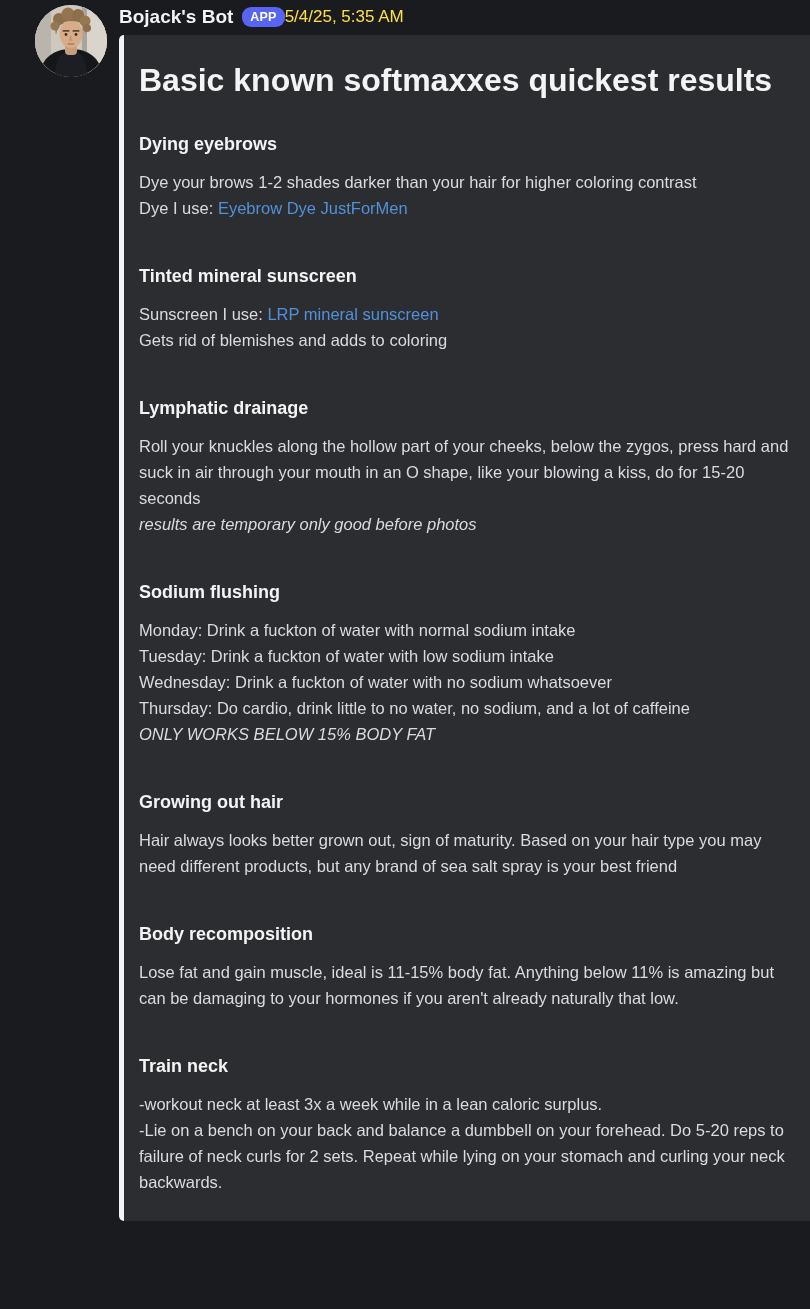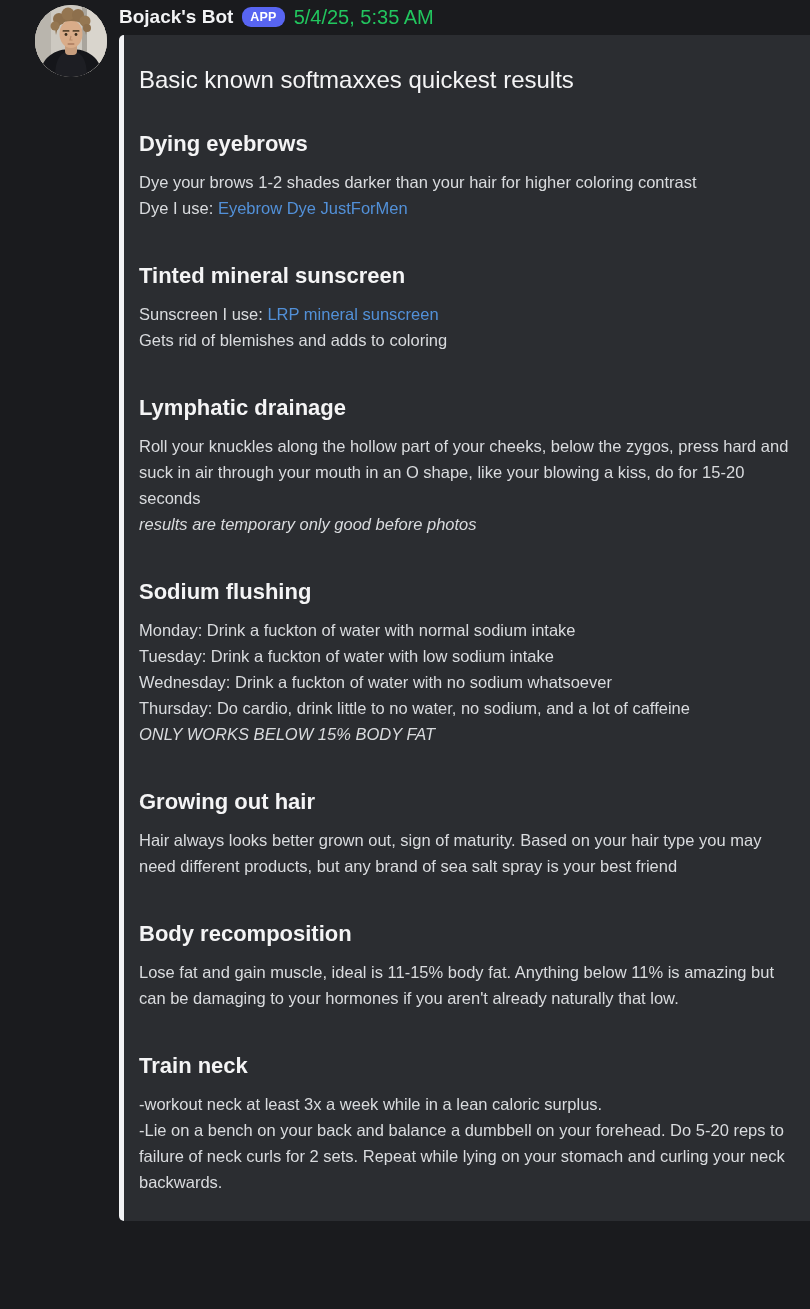--- a/index.html
+++ b/index.html
@@ -28,31 +28,31 @@
     background: #5865f2;
     color: #ffffff;
     font-size: 12.5px;
     font-weight: bold;
     line-height: 1;
     padding: 4px 8px 3px 8px;
     border-radius: 9px;
     margin-left: 9px;
     letter-spacing: 0.2px;
   }
-  .timestamp { color: #22c55e; font-size: 20px; margin-left: 9px; }
+  .timestamp { color: #fde047; font-size: 17px; }
   .embed {
     background: #2b2d31;
     border-left: 5px solid #f2f3f5;
     border-radius: 5px 0 0 5px;
   }
   .embed-content { padding: 30px 20px 26px 15px; }
-  .embed-title { color: #f4f4f5; font-size: 24px; font-weight: normal; line-height: 30px; }
+  .embed-title { color: #f4f4f5; font-size: 32px; font-weight: bold; line-height: 30px; }
   .section { margin-top: 44px; }
   .section:first-child { margin-top: 38px; }
-  .section-heading { color: #f4f4f5; font-size: 22px; font-weight: bold; line-height: 22px; }
+  .section-heading { color: #f4f4f5; font-size: 18px; font-weight: bold; line-height: 22px; }
   .section-body { margin-top: 14px; color: #d9dbde; font-size: 16.5px; line-height: 26px; max-width: 696px; }
   .line.italic { font-style: italic; }
   .link { color: #5290d8; cursor: pointer; text-decoration: none; }
 </style>
 </head>
 <body>
 
 <div class="message">
   <div class="avatar">
     <svg width="72" height="72" viewBox="0 0 72 72">

